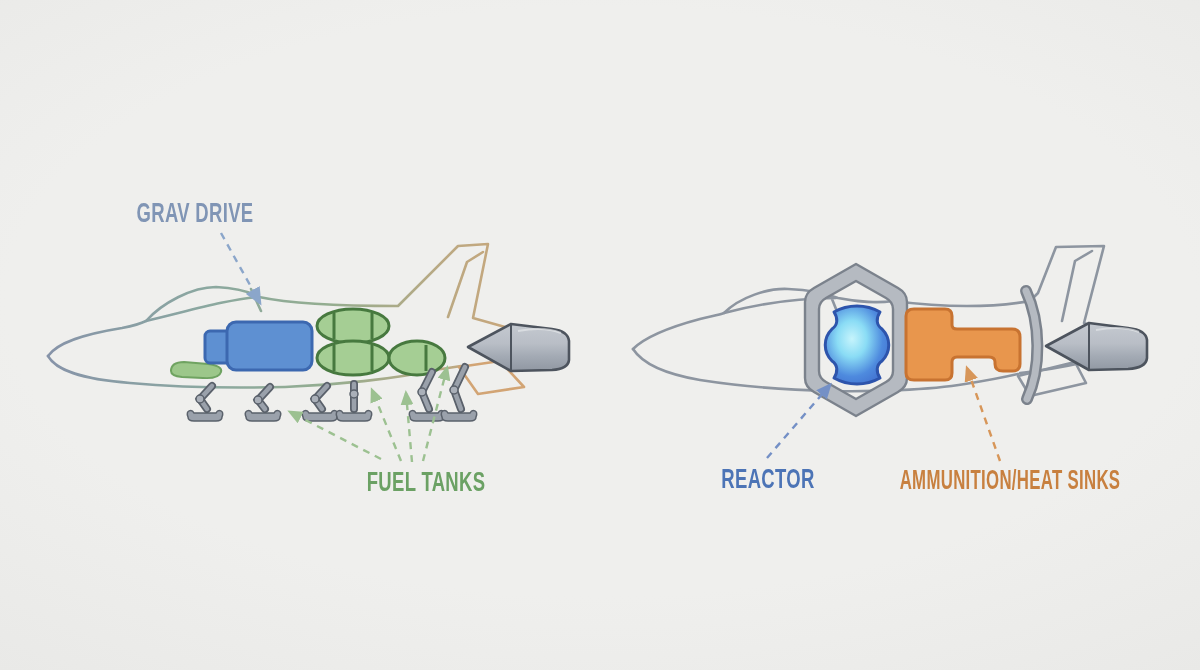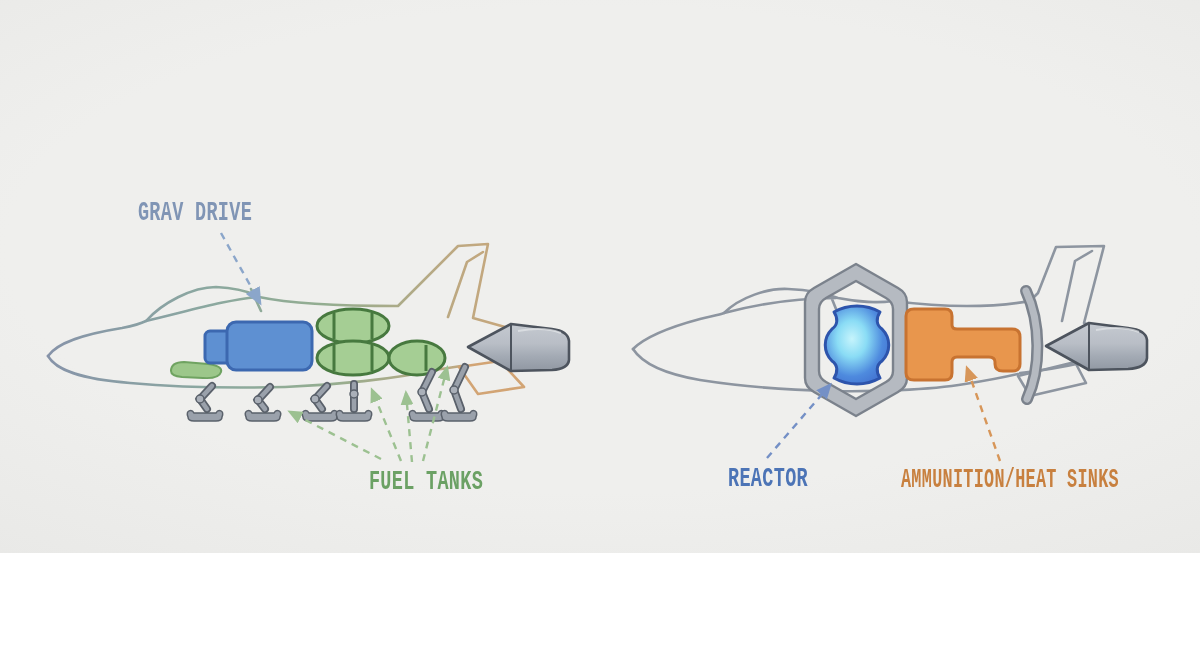--- a/index.html
+++ b/index.html
@@ -1,19 +1,19 @@
 <!DOCTYPE html>
 <html><head>
 <meta charset="utf-8">
 <style>
   html,body{margin:0;padding:0;}
   .stage{
-    position:relative;width:1200px;height:553px;overflow:hidden;
+    position:relative;width:1200px;height:670px;overflow:hidden;
     background:radial-gradient(ellipse 90% 80% at 50% 45%, #efefed 55%, #e7e7e5 100%);
-    font-family:Liberation Mono, monospace;
+    font-family:Liberation Sans, sans-serif;
   }
   svg.diagram{position:absolute;left:0;top:0;}
   .label{
     position:absolute;width:460px;text-align:center;white-space:nowrap;
     font-weight:700;font-size:28px;letter-spacing:.5px;
     transform:scaleX(.66);transform-origin:center top;
     user-select:none;
   }
   .label.xnarrow{transform:scaleX(.60);}
 </style>

